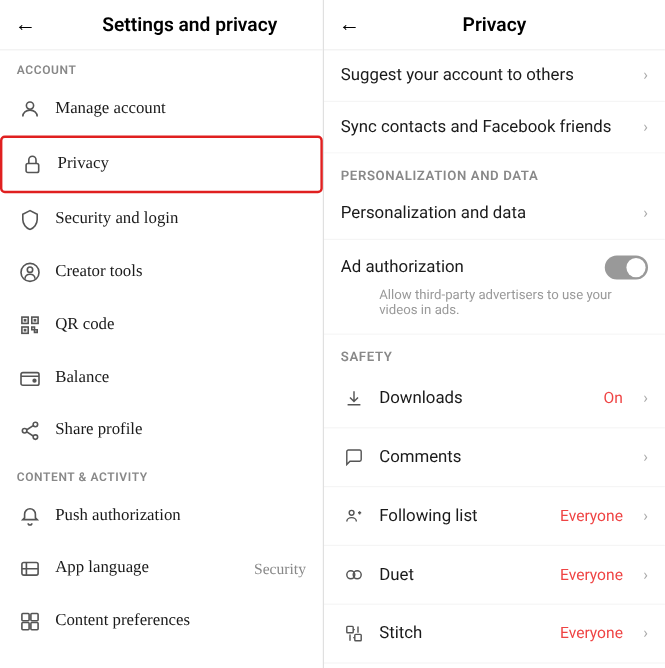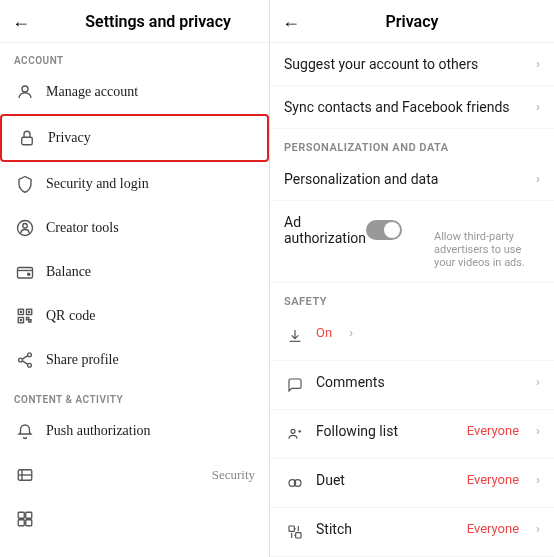--- a/index.html
+++ b/index.html
@@ -101,21 +101,21 @@
     .right-header .title {
       font-size: 16px;
       font-weight: 600;
       flex: 1;
       text-align: center;
       margin-right: 26px;
     }
 
     .right-item {
       display: flex;
-      align-items: flex-start;
+      align-items: center;
       padding: 13px 14px;
       border-bottom: 1px solid #f5f5f5;
       cursor: pointer;
     }
     .right-item .r-icon {
       width: 22px;
       height: 22px;
       margin-right: 10px;
       display: flex;
       align-items: center;
@@ -160,31 +160,32 @@
       position: absolute;
       right: 2px;
       top: 2px;
       width: 16px;
       height: 16px;
       background: #fff;
       border-radius: 50%;
     }
 
     .ad-auth-item {
+      flex-direction: column;
       align-items: flex-start;
     }
     .ad-auth-row {
       display: flex;
       align-items: center;
       width: 100%;
     }
     .ad-auth-desc {
       font-size: 11px;
       color: #999;
-      margin-top: 16px;
+      margin-top: 6px;
       padding-left: 32px;
     }
 
     
     svg { display: block; }
   </style>
 </head>
 <body>
 
 <div class="left-panel">
@@ -226,51 +227,51 @@
 
   <div class="menu-item">
     <span class="item-icon">
       <svg width="18" height="18" viewBox="0 0 24 24" fill="none" stroke="#555" stroke-width="1.8">
         <circle cx="12" cy="12" r="10"></circle>
           <circle cx="12" cy="9" r="3"></circle>
           <path d="M6.5 19c0-3 2.5-5 5.5-5s5.5 2 5.5 5"></path>
       </svg>
     </span>
     <span class="item-label">Creator tools</span>
-  </div>
-
-  <div class="menu-item">
-    <span class="item-icon">
-      <svg width="18" height="18" viewBox="0 0 24 24" fill="none" stroke="#555" stroke-width="1.8">
-        <rect x="2" y="6" width="20" height="14" rx="2"></rect>
-          <path d="M2 10h20"></path>
-          <circle cx="17" cy="15" r="1.5" fill="#555"></circle>
-      </svg>
-    </span>
-    <span class="item-label">Balance</span>
   </div>
 
   <div class="menu-item">
     <span class="item-icon">
       <svg width="18" height="18" viewBox="0 0 24 24" fill="none" stroke="#555" stroke-width="1.8">
         <rect x="3" y="3" width="7" height="7"></rect>
           <rect x="14" y="3" width="7" height="7"></rect>
           <rect x="3" y="14" width="7" height="7"></rect>
         <rect x="5" y="5" width="3" height="3" fill="#555" stroke="none"></rect>
         <rect x="16" y="5" width="3" height="3" fill="#555" stroke="none"></rect>
         <rect x="5" y="16" width="3" height="3" fill="#555" stroke="none"></rect>
         <path d="M14 14h3v3h-3zM17 17h3v3h-3z"></path>
       </svg>
     </span>
     <span class="item-label">QR code</span>
   </div>
 
   <div class="menu-item">
     <span class="item-icon">
       <svg width="18" height="18" viewBox="0 0 24 24" fill="none" stroke="#555" stroke-width="1.8">
+        <rect x="2" y="6" width="20" height="14" rx="2"></rect>
+          <path d="M2 10h20"></path>
+          <circle cx="17" cy="15" r="1.5" fill="#555"></circle>
+      </svg>
+    </span>
+    <span class="item-label">Balance</span>
+  </div>
+
+  <div class="menu-item">
+    <span class="item-icon">
+      <svg width="18" height="18" viewBox="0 0 24 24" fill="none" stroke="#555" stroke-width="1.8">
         <circle cx="18" cy="5" r="2.5"></circle>
           <circle cx="6" cy="12" r="2.5"></circle>
           <circle cx="18" cy="19" r="2.5"></circle>
         <line x1="8.5" y1="10.8" x2="15.5" y2="6.2"></line>
           <line x1="8.5" y1="13.2" x2="15.5" y2="17.8"></line>
       </svg>
     </span>
     <span class="item-label">Share profile</span>
   </div>
 
@@ -287,32 +288,34 @@
   </div>
 
   <div class="menu-item">
     <span class="item-icon">
       <svg width="18" height="18" viewBox="0 0 24 24" fill="none" stroke="#555" stroke-width="1.8">
         <rect x="3" y="5" width="18" height="14" rx="2"></rect>
         <line x1="8" y1="5" x2="8" y2="19"></line>
           <line x1="3" y1="12" x2="21" y2="12"></line>
       </svg>
     </span>
+    <span class="item-label">App language</span>
     <span class="item-value">Security</span>
   </div>
 
   <div class="menu-item">
     <span class="item-icon">
       <svg width="18" height="18" viewBox="0 0 24 24" fill="none" stroke="#555" stroke-width="1.8">
         <rect x="3" y="3" width="8" height="8" rx="1"></rect>
           <rect x="13" y="3" width="8" height="8" rx="1"></rect>
         <rect x="3" y="13" width="8" height="8" rx="1"></rect>
           <rect x="13" y="13" width="8" height="8" rx="1"></rect>
       </svg>
     </span>
+    <span class="item-label">Content preferences</span>
   </div>
 
   <div class="menu-item">
     <span class="item-icon">
       
     </span>
 
   </div>
 
 </div>
@@ -350,20 +353,21 @@
 
   <div class="right-section-label">SAFETY</div>
 
   <div class="right-item">
     <span class="r-icon">
       <svg width="16" height="16" viewBox="0 0 24 24" fill="none" stroke="#555" stroke-width="1.8">
         <path d="M12 3v12M7 11l5 5 5-5"></path>
           <line x1="4" y1="20" x2="20" y2="20"></line>
       </svg>
     </span>
+    <span class="r-label">Downloads</span>
     <span class="r-value">On</span>
     <span class="r-chevron">›</span>
   </div>
 
   <div class="right-item">
     <span class="r-icon">
       <svg width="16" height="16" viewBox="0 0 24 24" fill="none" stroke="#555" stroke-width="1.8">
         <path d="M21 15a2 2 0 0 1-2 2H7l-4 4V5a2 2 0 0 1 2-2h14a2 2 0 0 1 2 2z"></path>
       </svg>
     </span>

